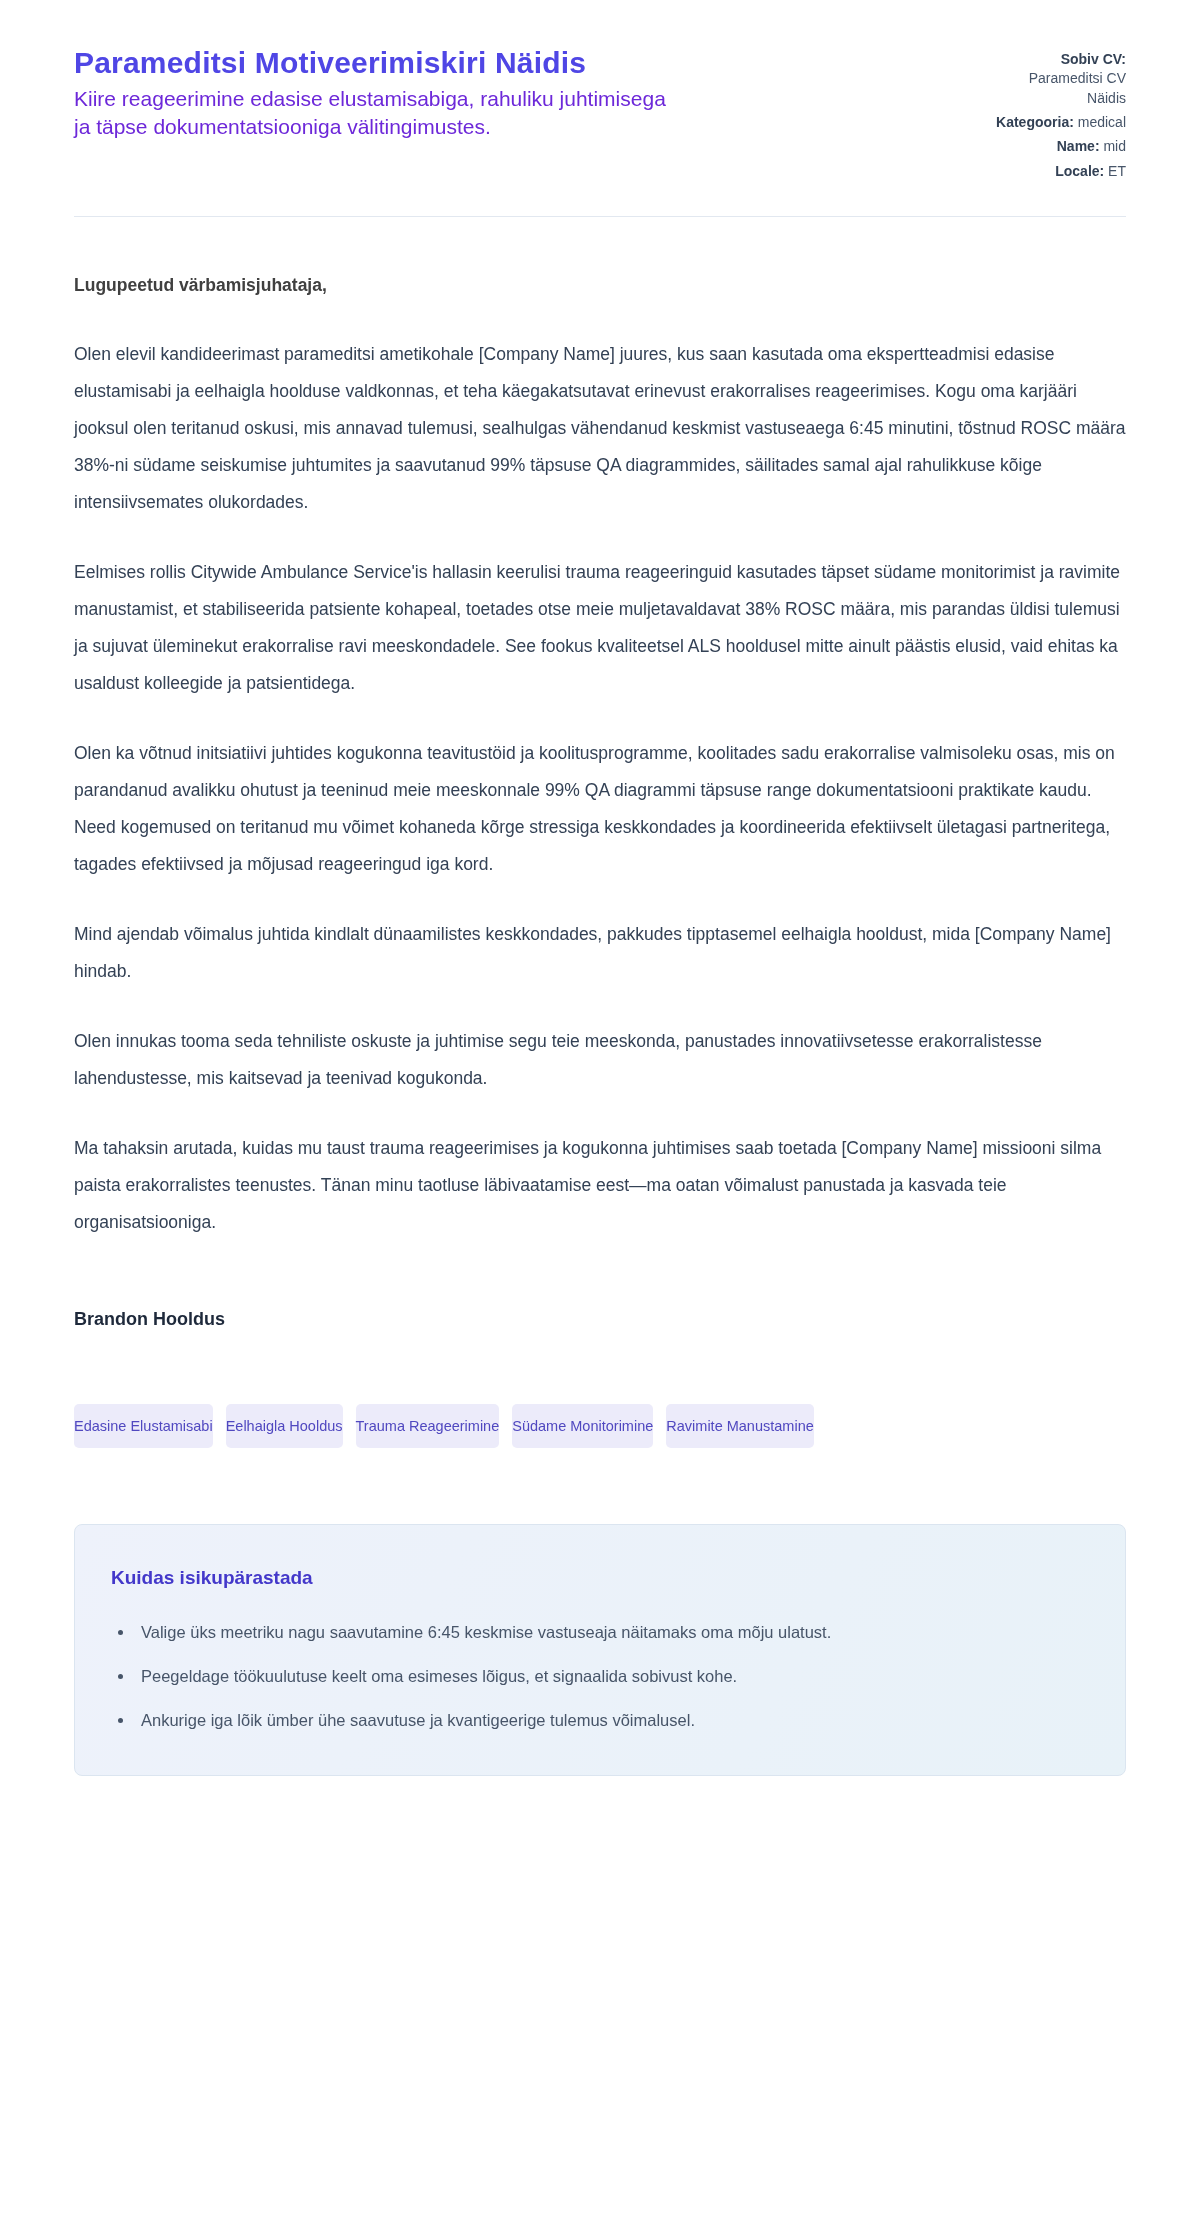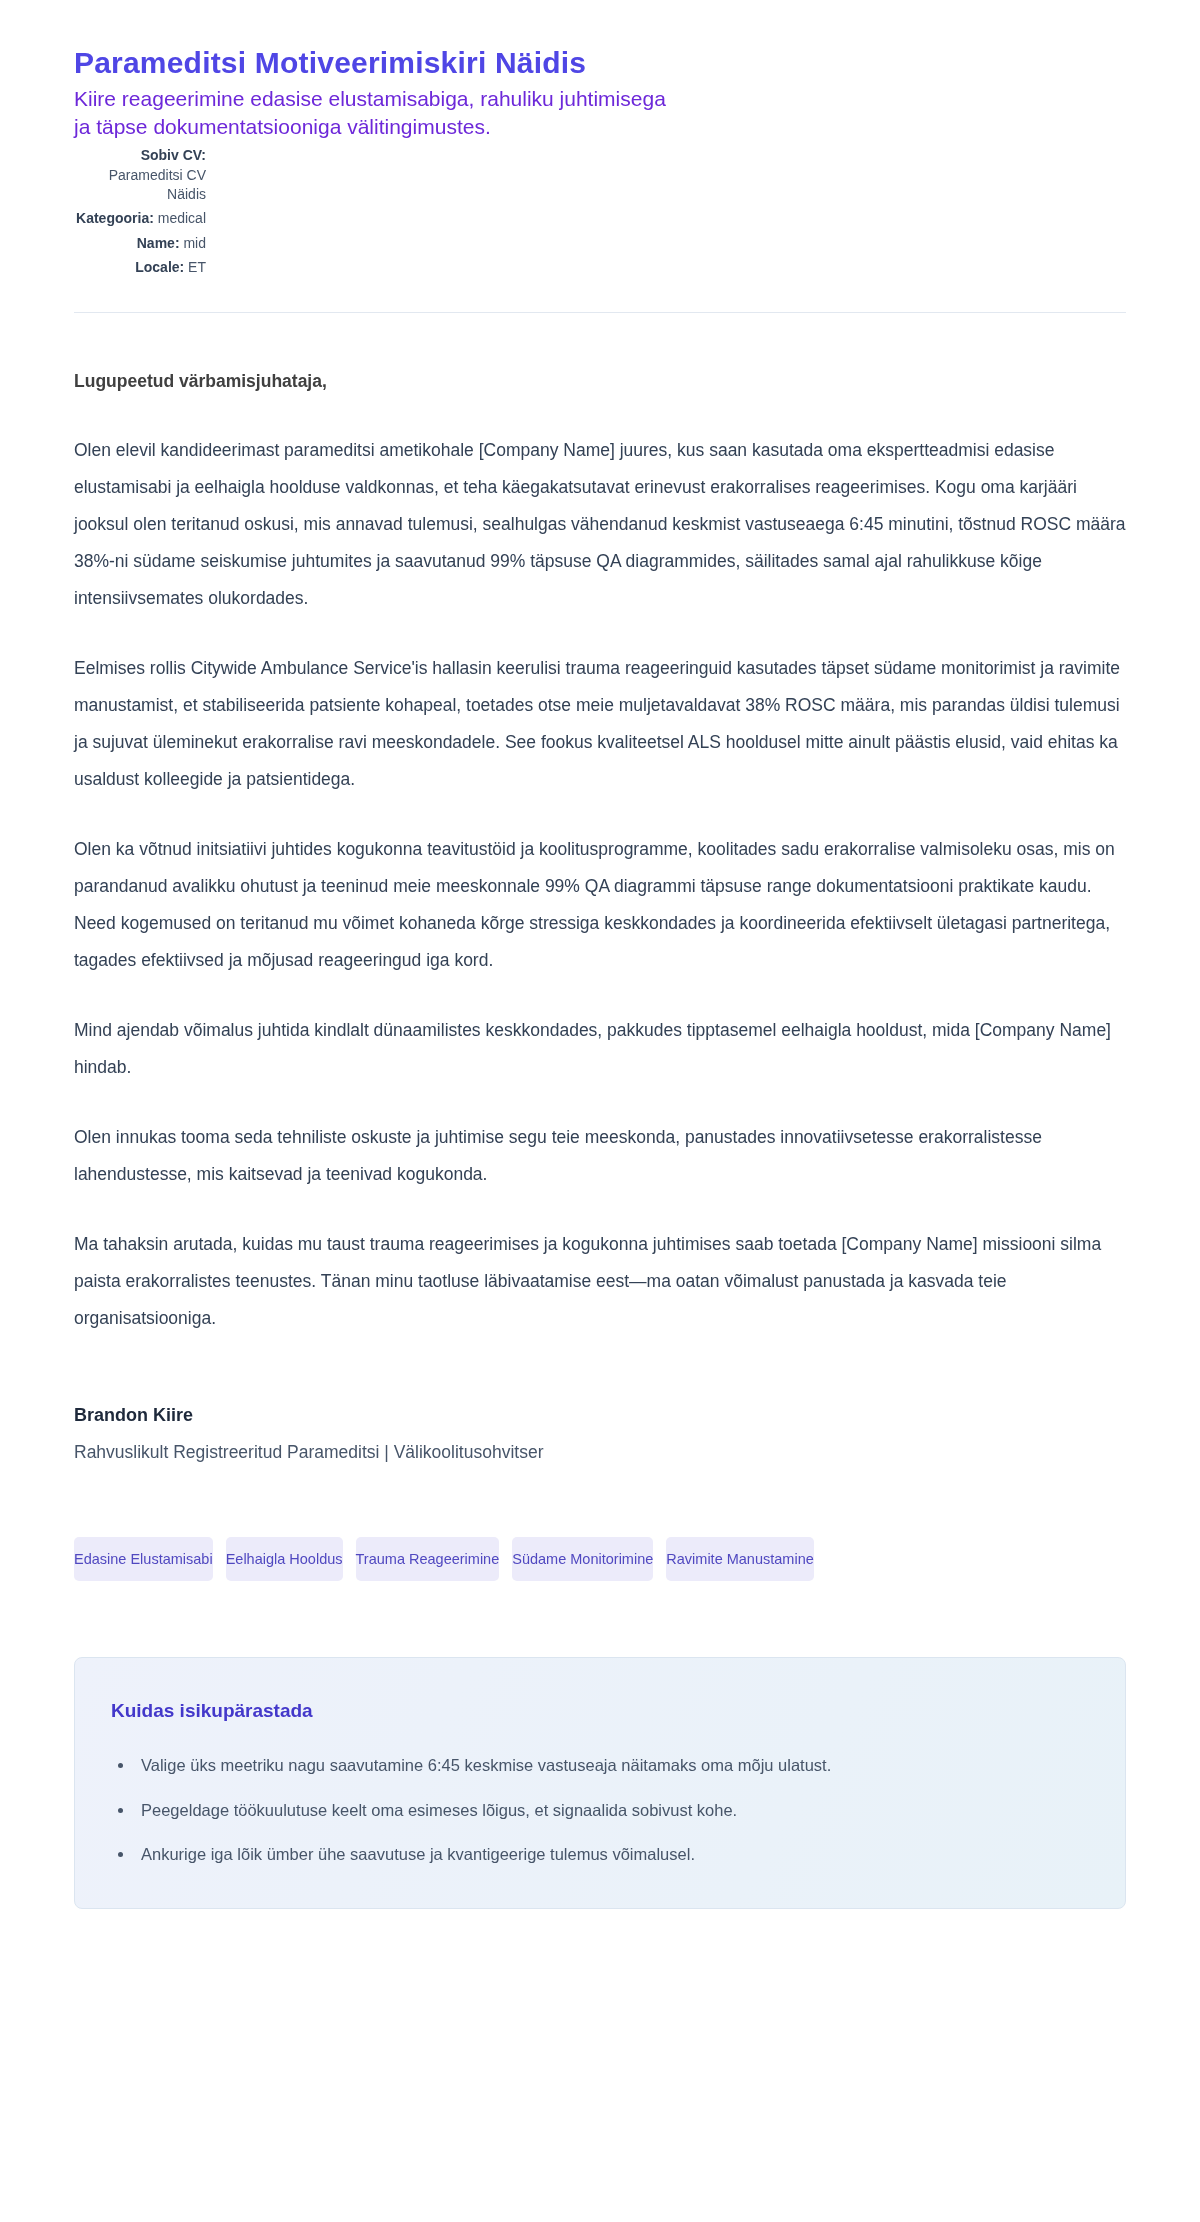--- a/index.html
+++ b/index.html
@@ -13,21 +13,20 @@
     width: 1052px;
     margin: 0 auto;
     padding-top: 46px;
   }
 
   
   .header {
     display: flex;
     justify-content: space-between;
     align-items: flex-start;
-    flex-direction: column;
   }
   .header-left { max-width: 600px; }
   .doc-title {
     font-size: 30px;
     font-weight: 700;
     color: #4f46e5;
     line-height: 1.15;
     letter-spacing: 0.2px;
   }
   .doc-subtitle {
@@ -163,22 +162,21 @@
   <section class="letter">
     <p class="greeting">Lugupeetud värbamisjuhataja,</p>
     <p class="body-paragraph">Olen elevil kandideerimast parameditsi ametikohale [Company Name] juures, kus saan kasutada oma ekspertteadmisi edasise elustamisabi ja eelhaigla hoolduse valdkonnas, et teha käegakatsutavat erinevust erakorralises reageerimises. Kogu oma karjääri jooksul olen teritanud oskusi, mis annavad tulemusi, sealhulgas vähendanud keskmist vastuseaega 6:45 minutini, tõstnud ROSC määra 38%-ni südame seiskumise juhtumites ja saavutanud 99% täpsuse QA diagrammides, säilitades samal ajal rahulikkuse kõige intensiivsemates olukordades.</p>
     <p class="body-paragraph">Eelmises rollis Citywide Ambulance Service'is hallasin keerulisi trauma reageeringuid kasutades täpset südame monitorimist ja ravimite manustamist, et stabiliseerida patsiente kohapeal, toetades otse meie muljetavaldavat 38% ROSC määra, mis parandas üldisi tulemusi ja sujuvat üleminekut erakorralise ravi meeskondadele. See fookus kvaliteetsel ALS hooldusel mitte ainult päästis elusid, vaid ehitas ka usaldust kolleegide ja patsientidega.</p>
     <p class="body-paragraph">Olen ka võtnud initsiatiivi juhtides kogukonna teavitustöid ja koolitusprogramme, koolitades sadu erakorralise valmisoleku osas, mis on parandanud avalikku ohutust ja teeninud meie meeskonnale 99% QA diagrammi täpsuse range dokumentatsiooni praktikate kaudu. Need kogemused on teritanud mu võimet kohaneda kõrge stressiga keskkondades ja koordineerida efektiivselt ületagasi partneritega, tagades efektiivsed ja mõjusad reageeringud iga kord.</p>
     <p class="body-paragraph">Mind ajendab võimalus juhtida kindlalt dünaamilistes keskkondades, pakkudes tipptasemel eelhaigla hooldust, mida [Company Name] hindab.</p>
     <p class="body-paragraph">Olen innukas tooma seda tehniliste oskuste ja juhtimise segu teie meeskonda, panustades innovatiivsetesse erakorralistesse lahendustesse, mis kaitsevad ja teenivad kogukonda.</p>
     <p class="body-paragraph">Ma tahaksin arutada, kuidas mu taust trauma reageerimises ja kogukonna juhtimises saab toetada [Company Name] missiooni silma paista erakorralistes teenustes. Tänan minu taotluse läbivaatamise eest—ma oatan võimalust panustada ja kasvada teie organisatsiooniga.</p>
 
     <div class="signature">
-      <div class="signature-name">Brandon Kiire</div>
-      <div class="signature-title">Rahvuslikult Registreeritud Parameditsi | Välikoolitusohvitser</div>
+      <div class="signature-name">Brandon Hooldus</div>
     </div>
   </section>
 
   <section class="tags">
     <span class="tag">Edasine Elustamisabi</span>
     <span class="tag">Eelhaigla Hooldus</span>
     <span class="tag">Trauma Reageerimine</span>
     <span class="tag">Südame Monitorimine</span>
     <span class="tag">Ravimite Manustamine</span>
   </section>

